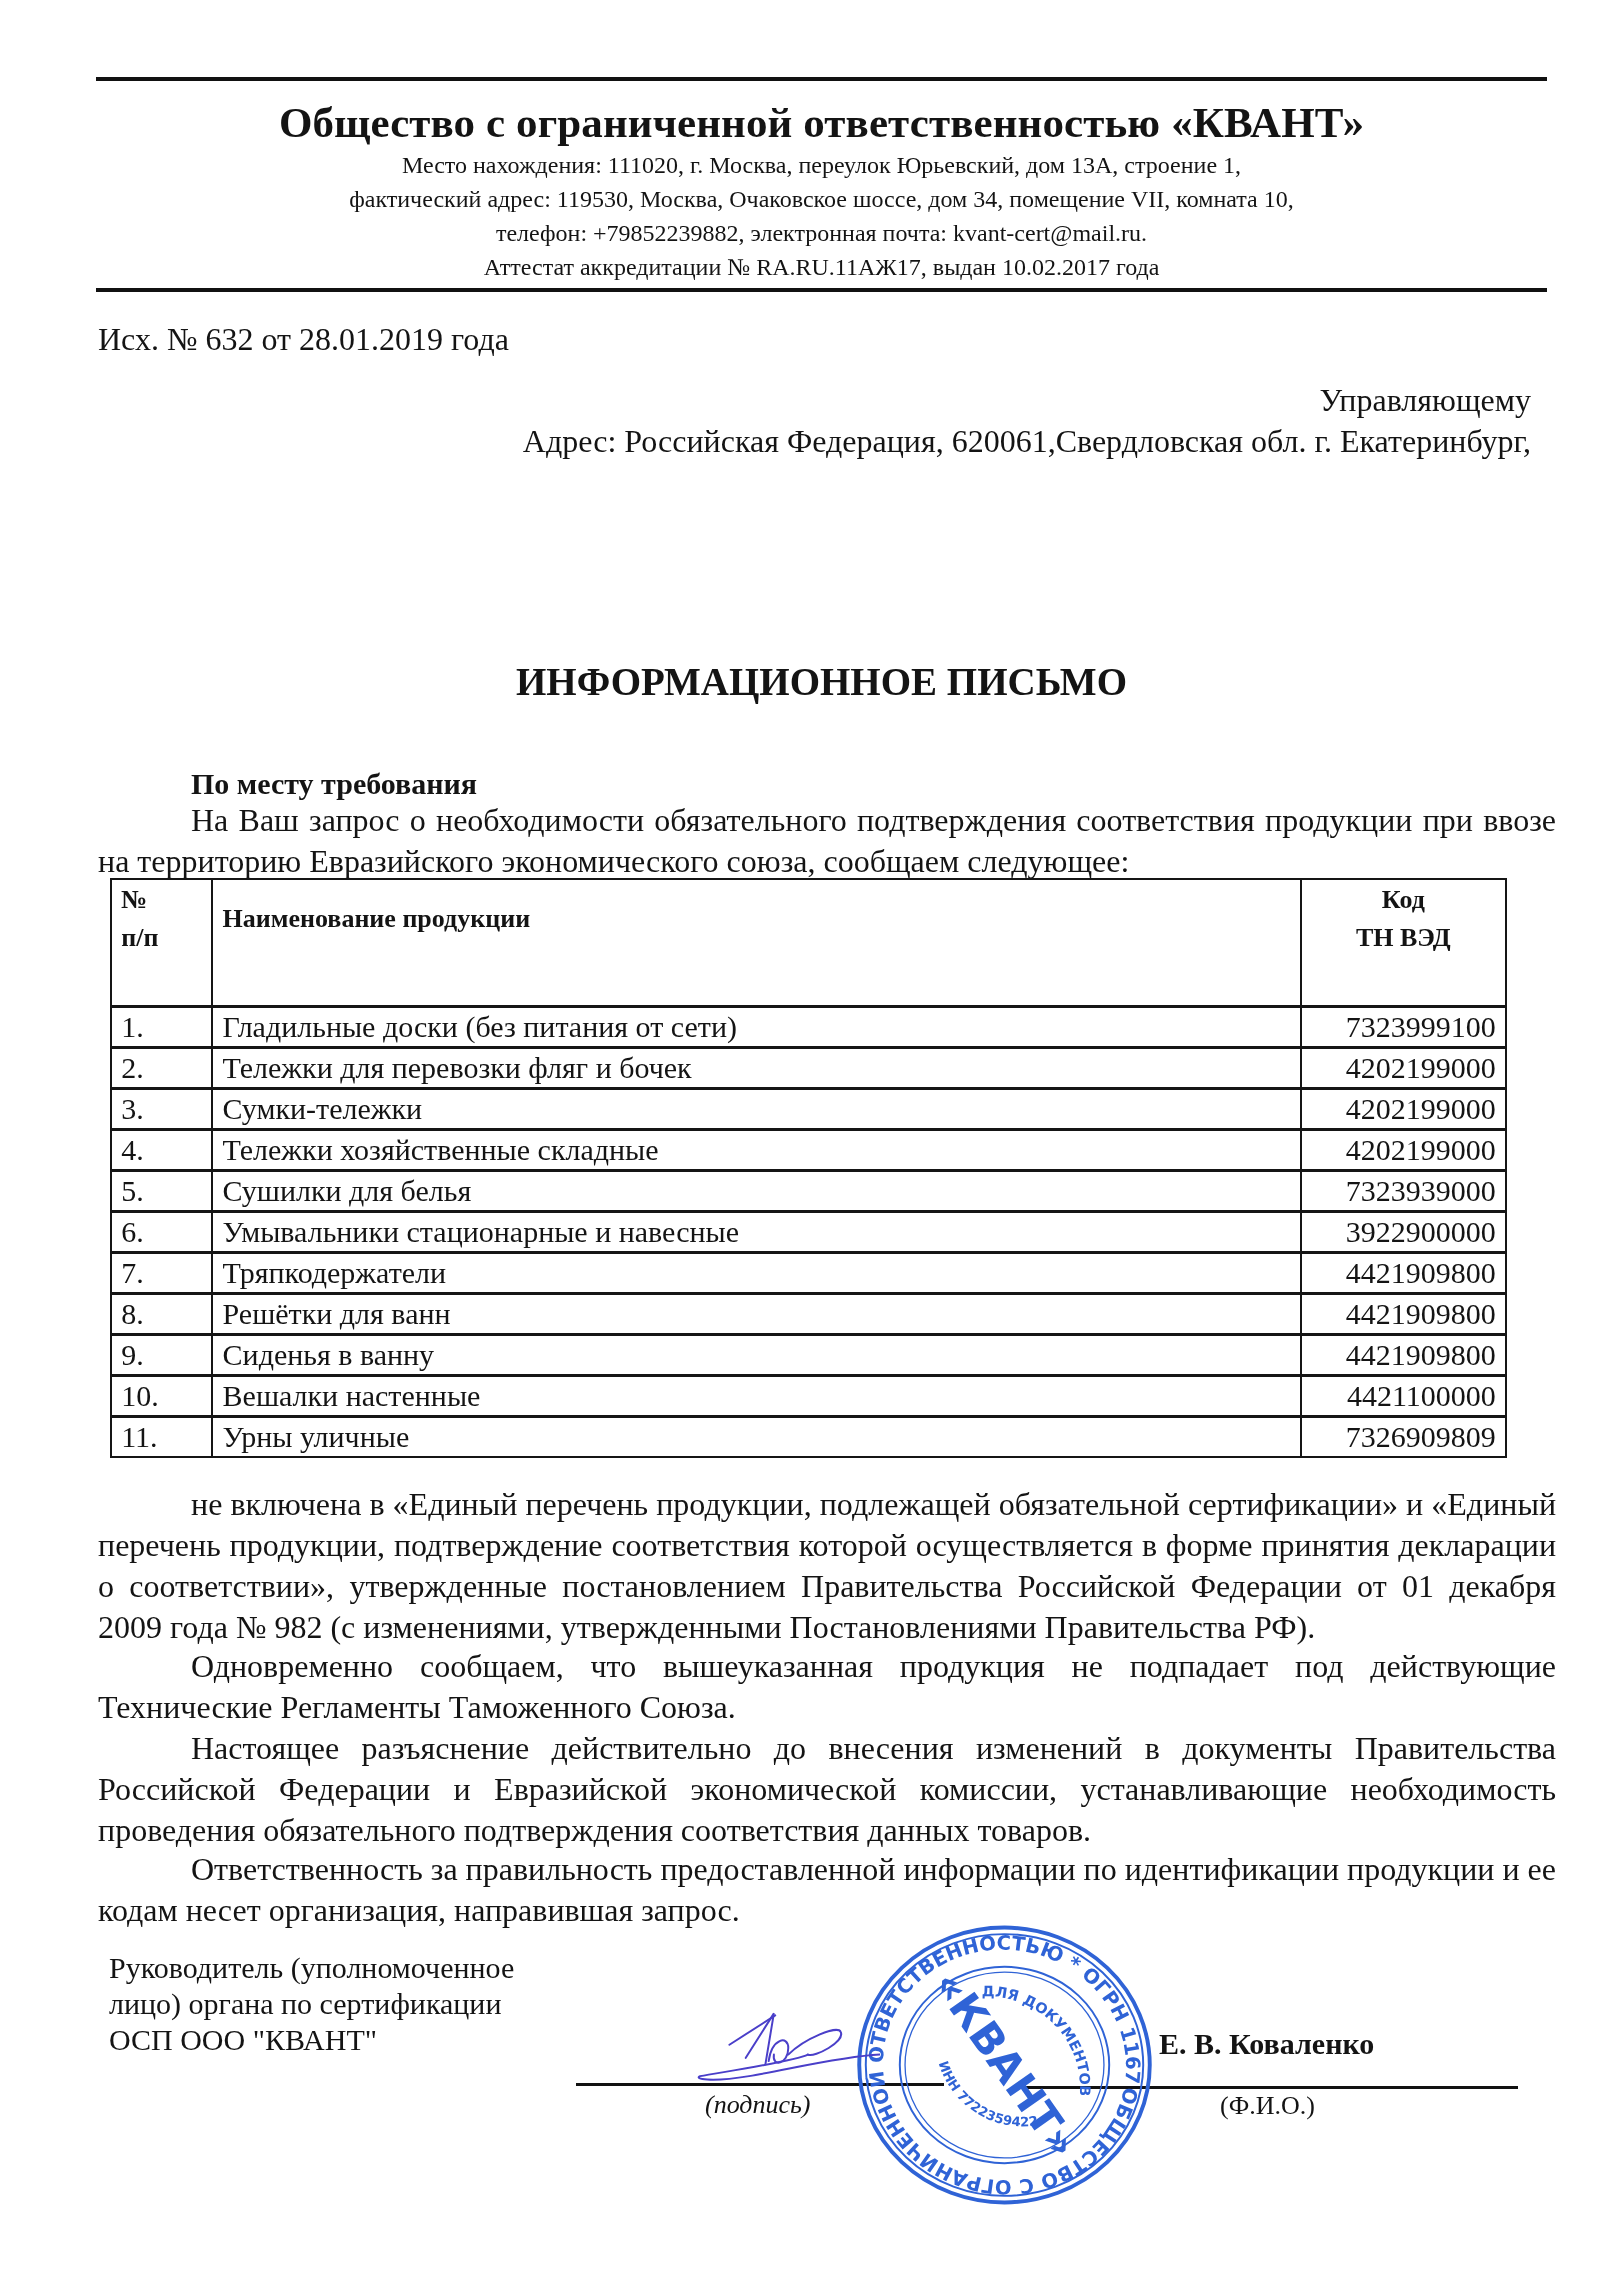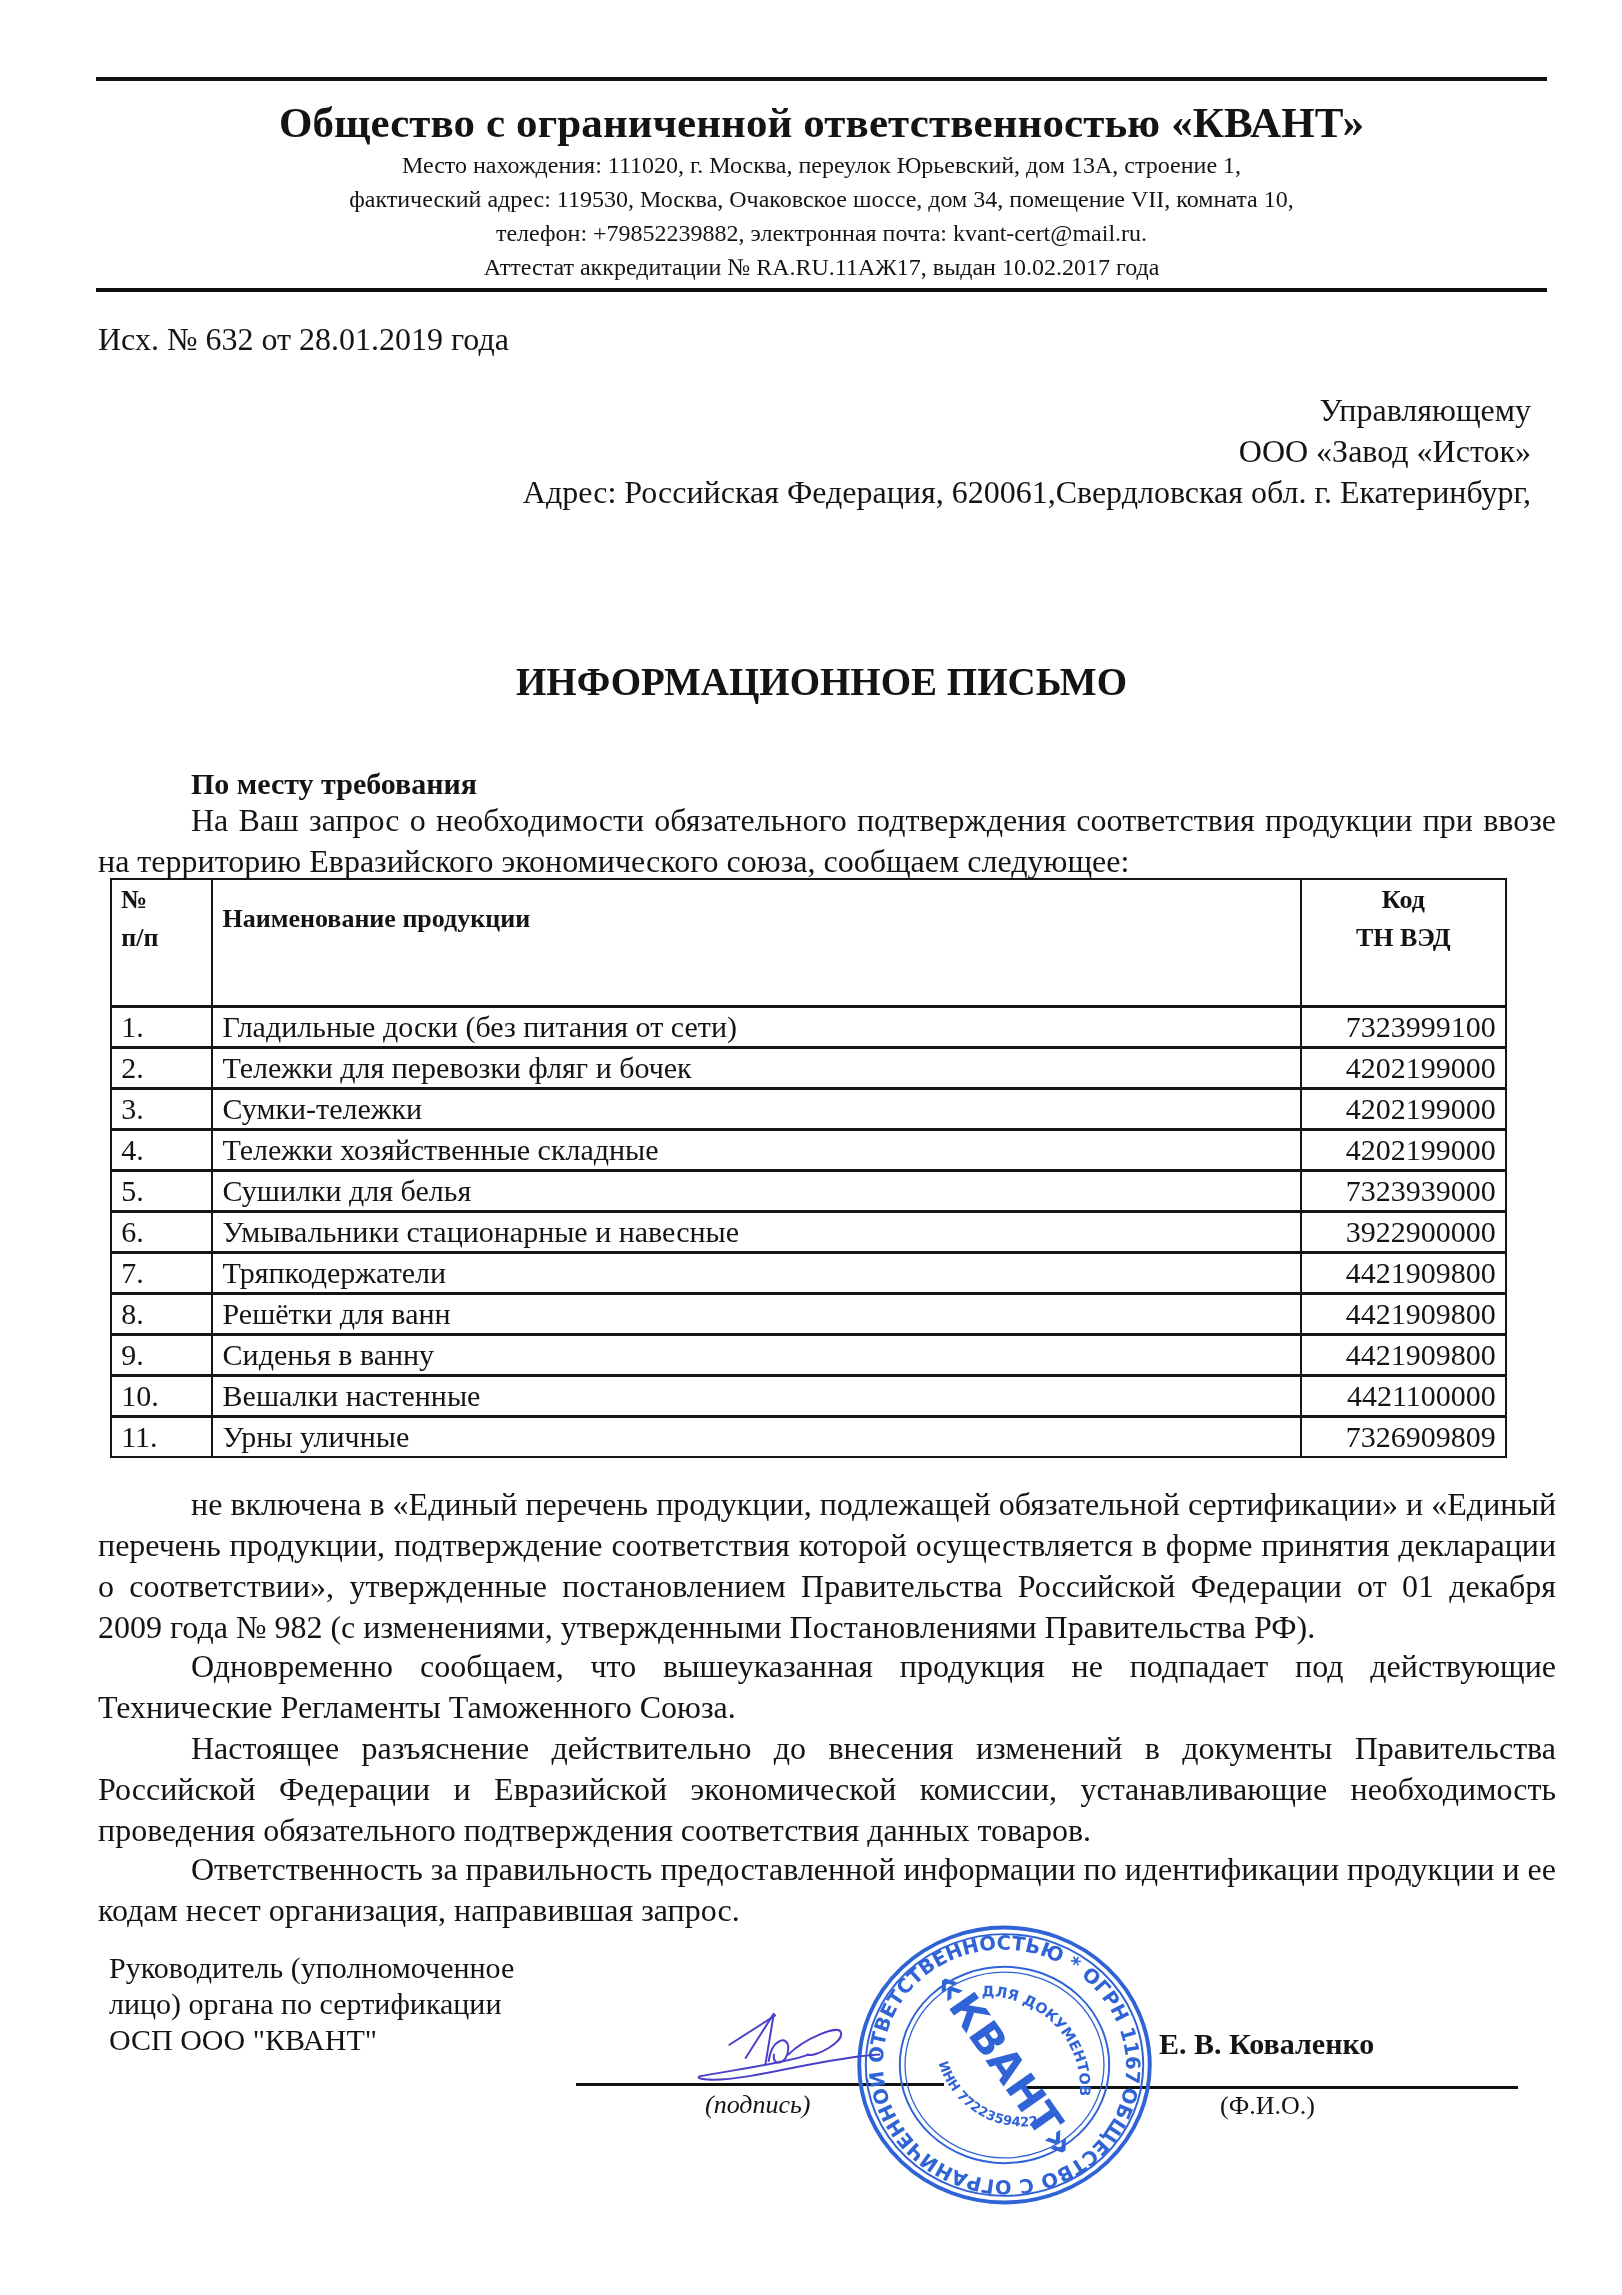--- a/index.html
+++ b/index.html
@@ -38,23 +38,22 @@
 <div class="rule" style="top:77px;"></div>
 <div class="hdr-title">Общество с ограниченной ответственностью «КВАНТ»</div>
 <div class="hdr-line" style="top:149px;">Место нахождения: 111020, г. Москва, переулок Юрьевский, дом 13А, строение 1,</div>
 <div class="hdr-line" style="top:183px;">фактический адрес: 119530, Москва, Очаковское шоссе, дом 34, помещение VII, комната 10,</div>
 <div class="hdr-line" style="top:217px;">телефон: +79852239882, электронная почта: kvant-cert@mail.ru.</div>
 <div class="hdr-line" style="top:251px;">Аттестат аккредитации № RA.RU.11АЖ17, выдан 10.02.2017 года</div>
 <div class="rule" style="top:288px;"></div>
 
 <div class="abs txt50" style="left:98px; top:319px;">Исх. №  632 от 28.01.2019 года</div>
 
-<div class="abs txt50 right" style="right:92px; top:390px; width:1112px;">
+<div class="abs txt50 right" style="right:92px; top:380px; width:1112px;">
   <div>Управляющему</div>
-  <div>ООО «Завод «Исток»</div>
   <div>Адрес: Российская Федерация, 620061,Свердловская обл. г. Екатеринбург,</div>
 </div>
 
 <div class="doc-title">ИНФОРМАЦИОННОЕ ПИСЬМО</div>
 
 <div class="abs" style="left:191px; top:764px; font-weight:bold; font-size:30px; line-height:39px;">По месту требования</div>
 <div class="para indent" style="top:800px; text-indent:93px;">На Ваш запрос о необходимости обязательного подтверждения соответствия продукции при ввозе на территорию Евразийского экономического союза, сообщаем следующее:</div>
 
 <table class="products">
   <thead>

